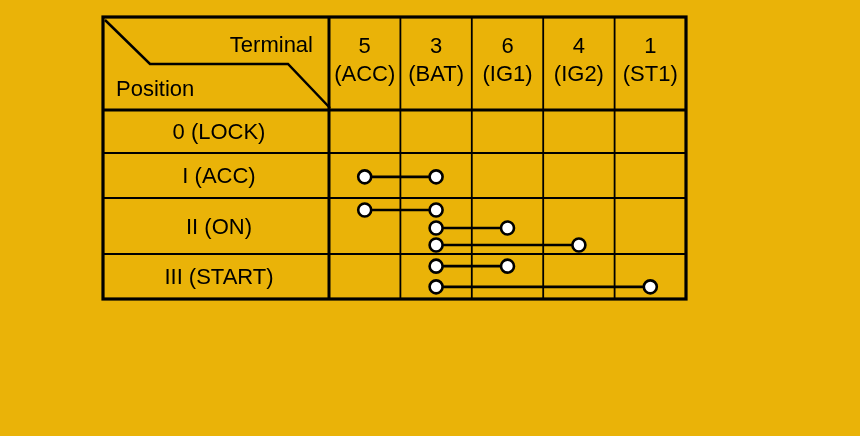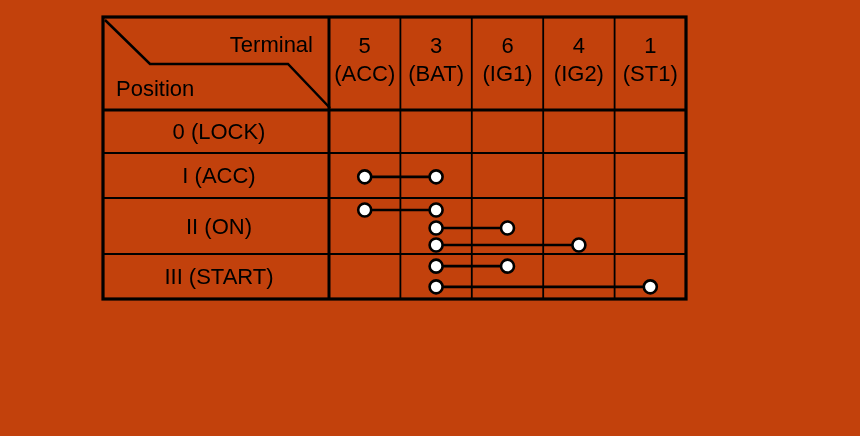--- a/index.html
+++ b/index.html
@@ -1,20 +1,20 @@
 <!DOCTYPE html>
 <html><head>
 <meta charset="utf-8">
 <style>
   html, body { margin: 0; padding: 0; background: #ffffff; }
   .canvas {
     position: relative;
     width: 860px;
     height: 436px;
-    background: #c2410c;
+    background: #eab308;
     overflow: hidden;
     font-family: "Liberation Sans", sans-serif;
   }
   svg text {
     font-family: "Liberation Sans", sans-serif;
     font-size: 22px;
     fill: #000000;
   }
 </style>
 </head>

